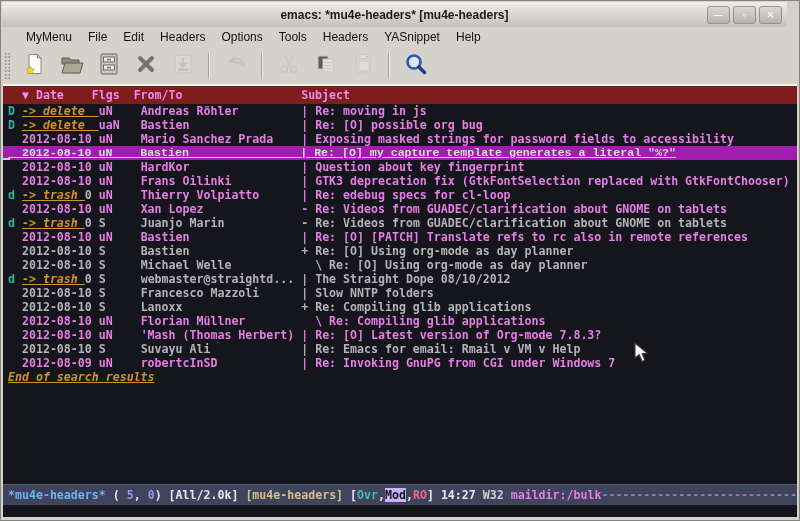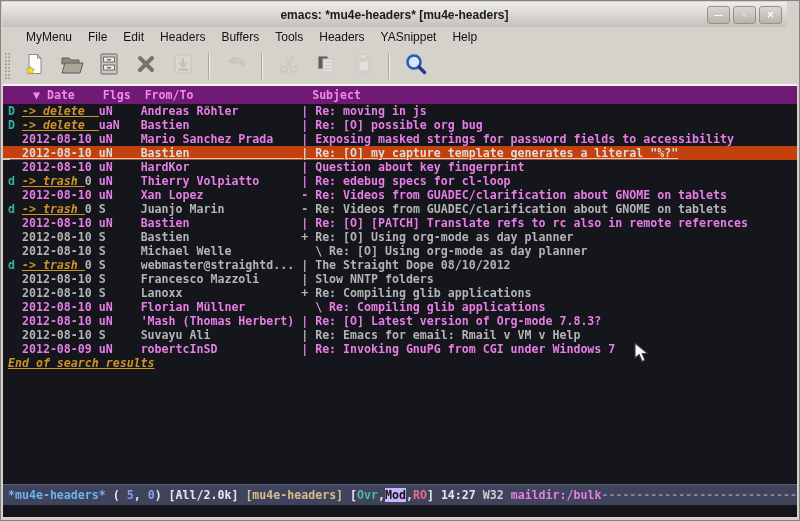--- a/index.html
+++ b/index.html
@@ -33,28 +33,28 @@
   .tbtn { width:31px; height:31px; display:flex; align-items:center; justify-content:center;
           margin:0 3px; border-radius:3px; }
   .tbtn.disabled { opacity:.55; }
   .tsep { width:0; height:26px; margin:0 7px; border-left:1px solid #a9a49d; border-right:1px solid #efece7; }
 
   
   .content { position:absolute; top:83px; left:2px; right:2px; bottom:3px;
              background:#15151c; border-top:2px solid #f7f5f1; box-sizing:border-box;
              font-family:"DejaVu Sans Mono","Liberation Mono",monospace;
              font-weight:bold; font-size:11.6px; overflow:hidden; }
-  .headerline { height:18px; line-height:18px; background:#701a75; color:#ee8bee;
-                white-space:pre; padding-left:16px; overflow:hidden; }
+  .headerline { height:18px; line-height:18px; background:#7f1d1d; color:#ee8bee;
+                white-space:pre; padding-left:5px; overflow:hidden; }
   .row { height:14px; line-height:14px; white-space:pre; padding-left:5px; position:relative; overflow:hidden; }
   .sg.mk { color:#2fb3a9; }
   .sg.ac { color:#cf9326; font-style:italic;text-decoration:underline; }
   .sg.un { color:#e67ee6; }
   .sg.rd { color:#b4b4b8; }
-  .row.current { background:#c2410c; }
+  .row.current { background:#a21caf;font-family:Liberation Mono, monospace; }
   .row.current .sg { color:#dcdcdc !important; font-style:normal;
                      text-decoration:underline; text-decoration-color:#cfcfcf; }
   .row.current::after { content:""; position:absolute; left:0; bottom:0; width:7px; height:2px; background:#cfcfcf; }
   .footerline { color:#cf9326; font-style:italic; height:14px; line-height:14px;
                 white-space:pre; padding-left:5px;text-decoration:underline; }
 
   
   .modeline { position:absolute; left:0; right:0; bottom:12px; height:20px; line-height:20px;
               background:#3f445c; white-space:pre; padding-left:5px; overflow:hidden;
               border-top:1px solid #575d78; }
@@ -85,21 +85,21 @@
         <span class="winbtn">▫</span>
         <span class="winbtn">✕</span>
       </span>
   </div>
 
   <div class="menubar">
       <span class="menu-item">MyMenu</span>
       <span class="menu-item">File</span>
       <span class="menu-item">Edit</span>
       <span class="menu-item">Headers</span>
-      <span class="menu-item">Buffers</span>
+      <span class="menu-item">Options</span>
       <span class="menu-item">Tools</span>
       <span class="menu-item">Headers</span>
       <span class="menu-item">YASnippet</span>
       <span class="menu-item">Help</span>
     </div>
 
   <div class="toolbar">
     <span class="handle"></span>
     <span id="tb-buttons" style="display:flex;align-items:center;">
         <span class="tbtn">
@@ -176,20 +176,21 @@
   </div>
 
   <div class="content">
     <div class="headerline">  ▼ Date    Flgs  From/To                 Subject</div>
     <div id="rows">
         <div class="row"><span class="sg mk">D </span><span class="sg ac">-&gt; delete  </span><span class="sg un">uN    </span><span class="sg un">Andreas Röhler         </span><span class="sg un">| Re: moving in js</span></div>
         <div class="row"><span class="sg mk">D </span><span class="sg ac">-&gt; delete  </span><span class="sg un">uaN   </span><span class="sg un">Bastien                </span><span class="sg un">| Re: [O] possible org bug</span></div>
         <div class="row"><span class="sg un">  </span><span class="sg un">2012-08-10 </span><span class="sg un">uN    </span><span class="sg un">Mario Sanchez Prada    </span><span class="sg un">| Exposing masked strings for password fields to accessibility</span></div>
         <div class="row current"><span class="sg un">  </span><span class="sg un">2012-08-10 </span><span class="sg un">uN    </span><span class="sg un">Bastien                </span><span class="sg un">| Re: [O] my capture template generates a literal "%?"</span></div>
         <div class="row"><span class="sg un">  </span><span class="sg un">2012-08-10 </span><span class="sg un">uN    </span><span class="sg un">HardKor                </span><span class="sg un">| Question about key fingerprint</span></div>
+        <div class="row"><span class="sg un">  </span><span class="sg un">2012-08-10 </span><span class="sg un">uN    </span><span class="sg un">Frans Oilinki          </span><span class="sg un">| GTK3 deprecation fix (GtkFontSelection replaced with GtkFontChooser)</span></div>
         <div class="row"><span class="sg mk">d </span><span class="sg ac">-&gt; trash </span><span class="sg rd">0 </span><span class="sg un">uN    </span><span class="sg un">Thierry Volpiatto      </span><span class="sg un">| Re: edebug specs for cl-loop</span></div>
         <div class="row"><span class="sg un">  </span><span class="sg un">2012-08-10 </span><span class="sg un">uN    </span><span class="sg un">Xan Lopez              </span><span class="sg un">- Re: Videos from GUADEC/clarification about GNOME on tablets</span></div>
         <div class="row"><span class="sg mk">d </span><span class="sg ac">-&gt; trash </span><span class="sg rd">0 </span><span class="sg rd">S     </span><span class="sg rd">Juanjo Marin           </span><span class="sg rd">- Re: Videos from GUADEC/clarification about GNOME on tablets</span></div>
         <div class="row"><span class="sg un">  </span><span class="sg un">2012-08-10 </span><span class="sg un">uN    </span><span class="sg un">Bastien                </span><span class="sg un">| Re: [O] [PATCH] Translate refs to rc also in remote references</span></div>
         <div class="row"><span class="sg rd">  </span><span class="sg rd">2012-08-10 </span><span class="sg rd">S     </span><span class="sg rd">Bastien                </span><span class="sg rd">+ Re: [O] Using org-mode as day planner</span></div>
         <div class="row"><span class="sg rd">  </span><span class="sg rd">2012-08-10 </span><span class="sg rd">S     </span><span class="sg rd">Michael Welle          </span><span class="sg rd">  \ Re: [O] Using org-mode as day planner</span></div>
         <div class="row"><span class="sg mk">d </span><span class="sg ac">-&gt; trash </span><span class="sg rd">0 </span><span class="sg rd">S     </span><span class="sg rd">webmaster@straightd... </span><span class="sg rd">| The Straight Dope 08/10/2012</span></div>
         <div class="row"><span class="sg rd">  </span><span class="sg rd">2012-08-10 </span><span class="sg rd">S     </span><span class="sg rd">Francesco Mazzoli      </span><span class="sg rd">| Slow NNTP folders</span></div>
         <div class="row"><span class="sg rd">  </span><span class="sg rd">2012-08-10 </span><span class="sg rd">S     </span><span class="sg rd">Lanoxx                 </span><span class="sg rd">+ Re: Compiling glib applications</span></div>
         <div class="row"><span class="sg un">  </span><span class="sg un">2012-08-10 </span><span class="sg un">uN    </span><span class="sg un">Florian Müllner        </span><span class="sg un">  \ Re: Compiling glib applications</span></div>

